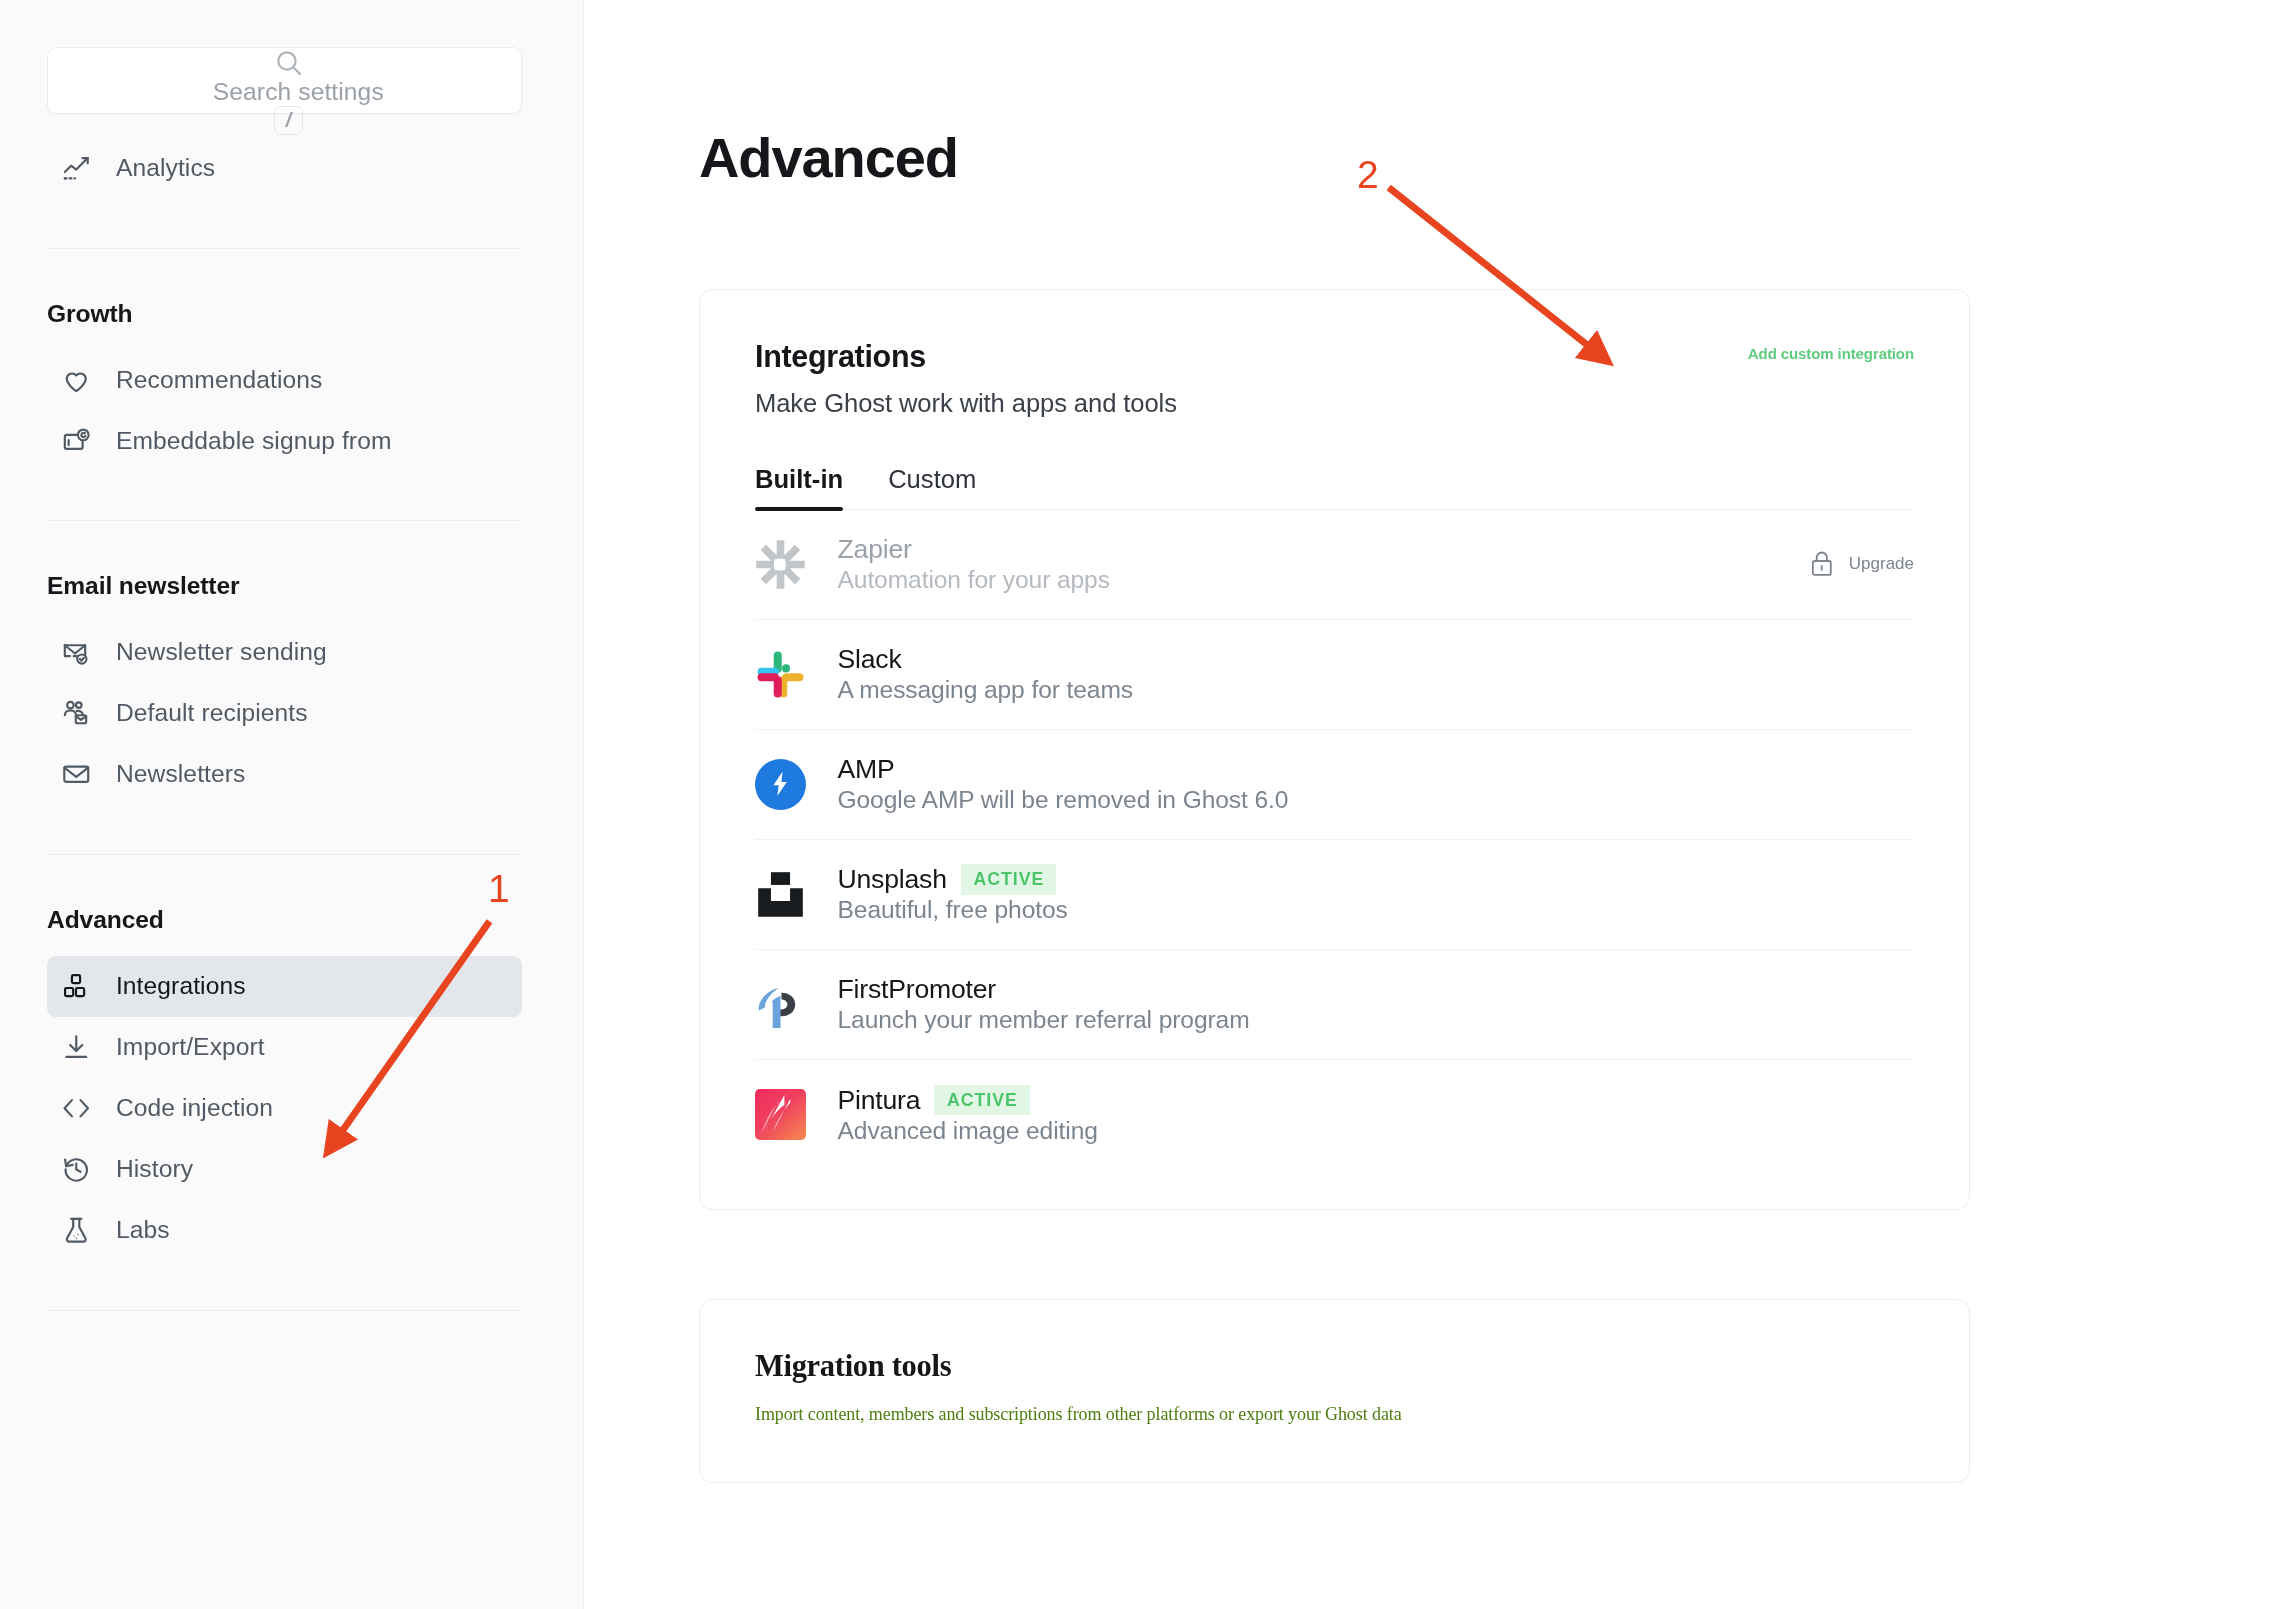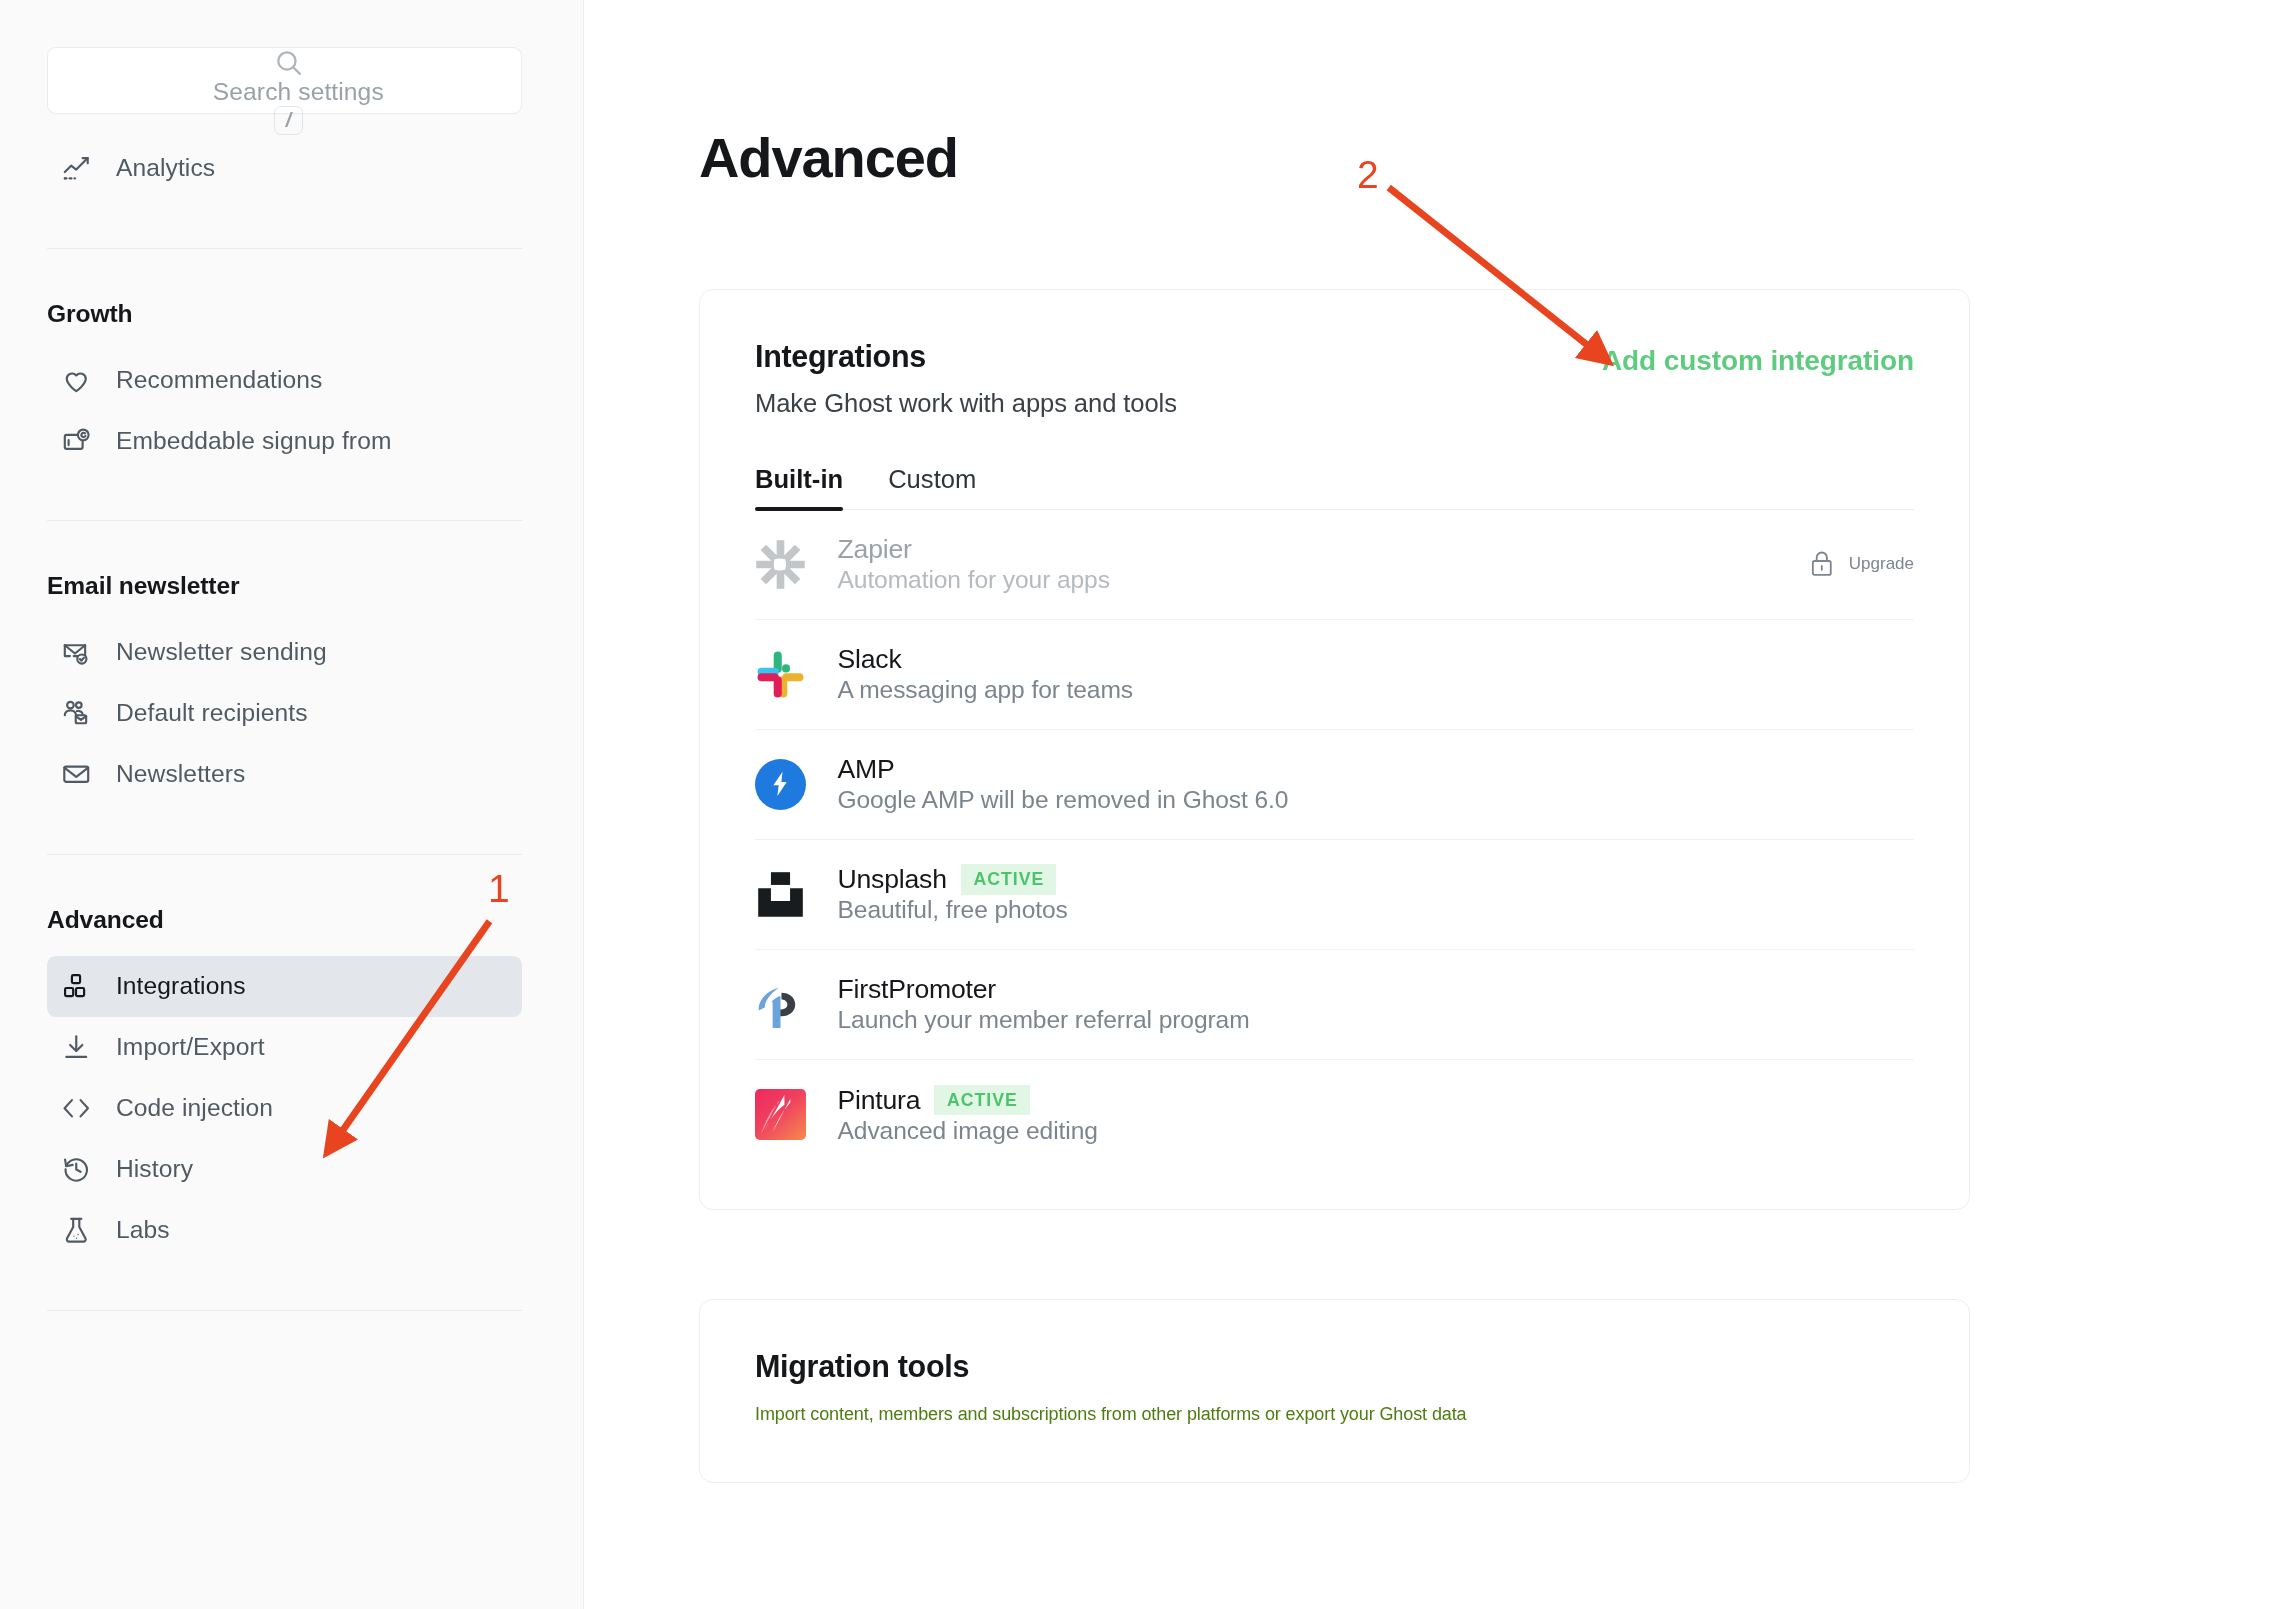--- a/index.html
+++ b/index.html
@@ -86,21 +86,21 @@
     border: 1px solid #ebeef0;
     border-radius: 13.8px;
     padding: 49px 55px 39px 55px;
     position: relative;
   }
   .card-head { position: relative; }
   .card-title { font-size: 30.5px; font-weight: bold; color: #15171a; letter-spacing: -0.3px; }
   .card-sub { font-size: 25.6px; color: #3b4148; margin-top: 14.8px; letter-spacing: -0.1px; }
   .card-action {
     position: absolute; right: 0; top: 5.9px;
-    font-size: 28px; font-weight: bold; color: #5ecc7e;
+    font-size: 15px; font-weight: bold; color: #5ecc7e;
     cursor: pointer; letter-spacing: -0.1px;
   }
 
   .tabs {
     display: flex; align-items: flex-end; gap: 0;
     margin-top: 47px;
     border-bottom: 1px solid #ebeef0;
   }
   .tab {
     font-size: 25.6px; color: #15171a;
@@ -153,20 +153,21 @@
     overflow: hidden; position: relative;
   }
 
   .card2 {
     margin-top: 89px;
     width: 1271px;
     background: #fff;
     border: 1px solid #ebeef0;
     border-radius: 13.8px;
     padding: 49px 55px 55px 55px;
+    font-family: Liberation Serif, serif;
   }
   .card2 .card-sub { font-size: 18px; color: #4d7c0f; line-height: 1.45; margin-top: 17.7px; }
   .anno-num {
     position: absolute; color: #e8441f;
     font-size: 39px; font-family: "Liberation Sans", sans-serif;
     pointer-events: none;
   }
   #arrow-layer { position:absolute; left:0; top:0; width:2285px; height:1610px; pointer-events:none; }
 </style>
 </head>

